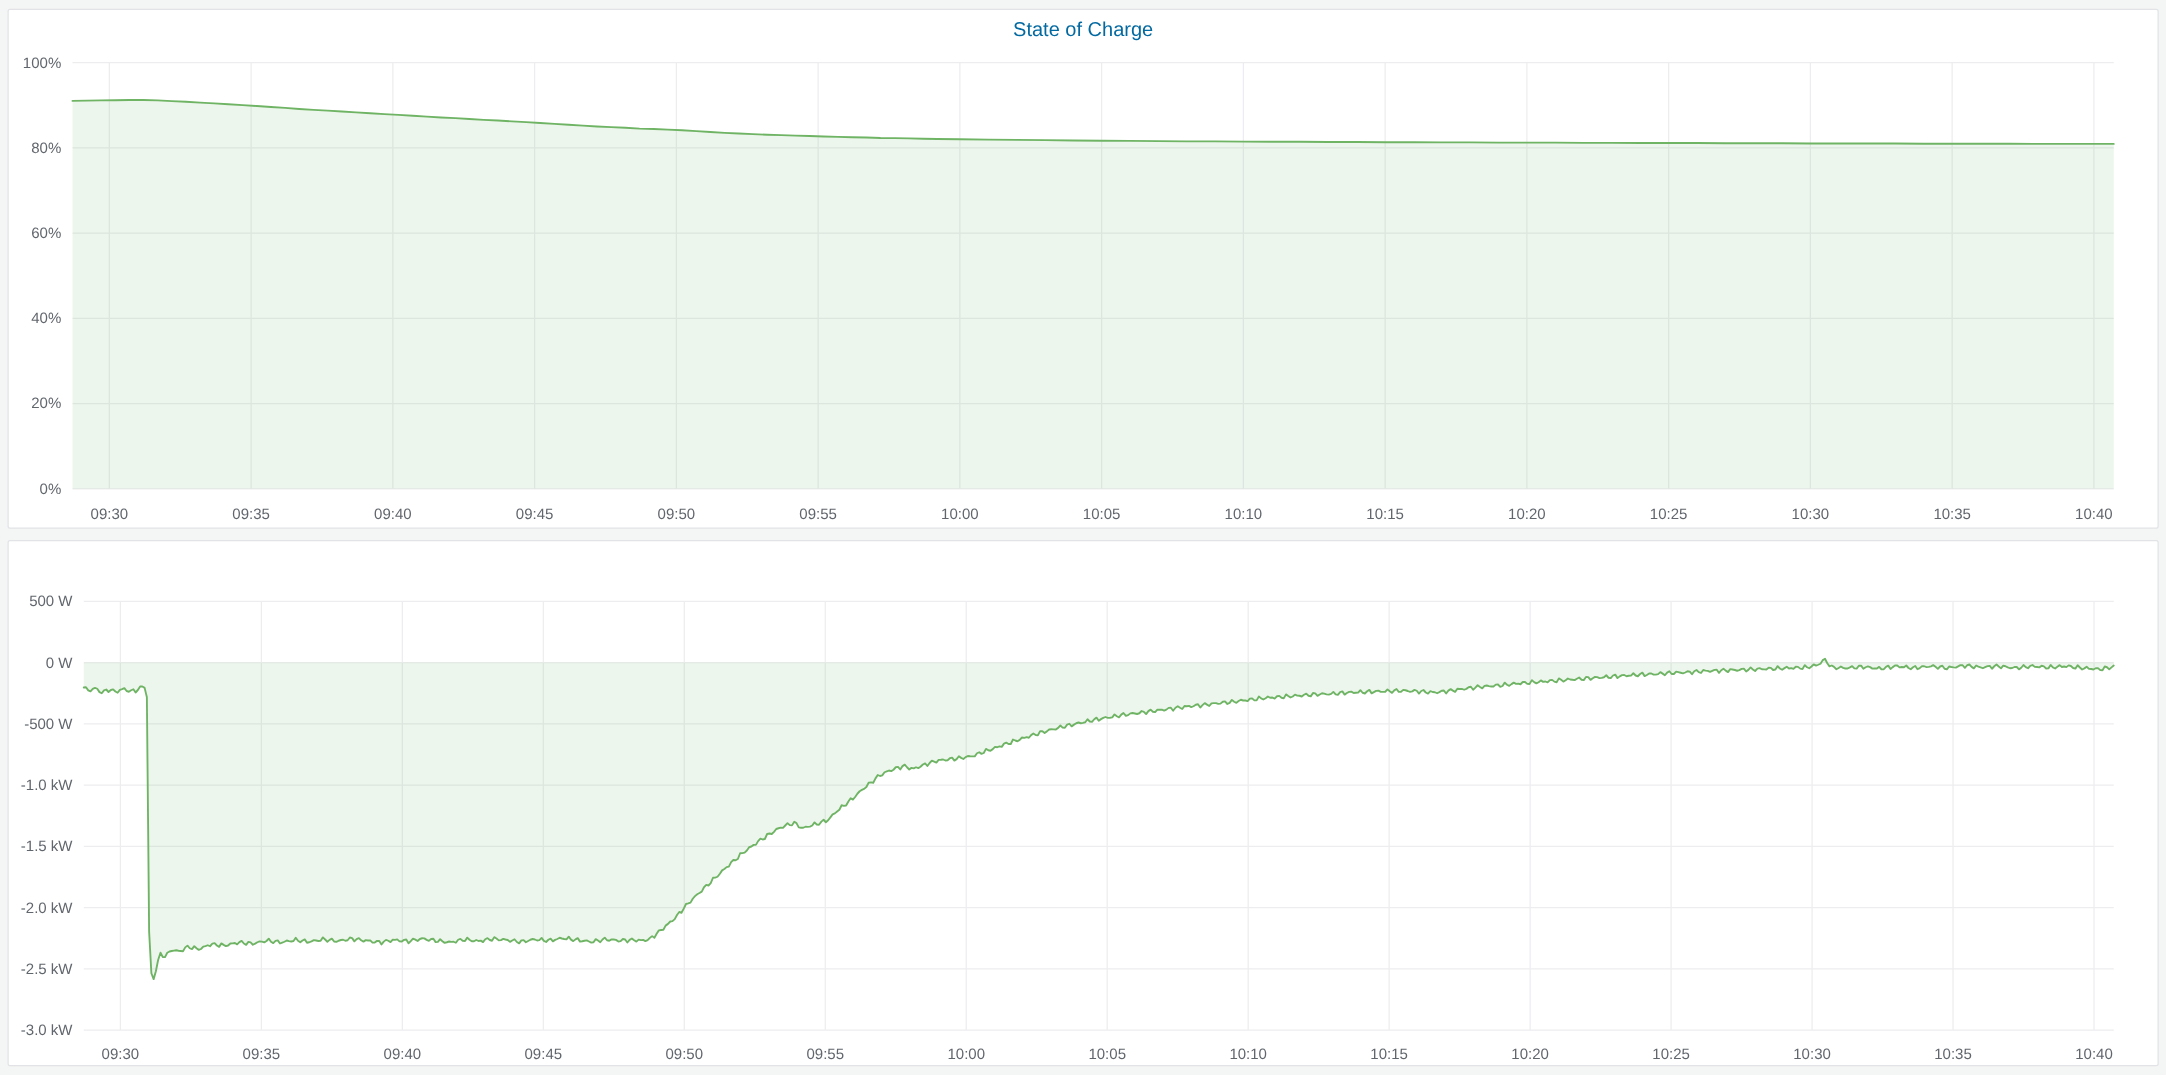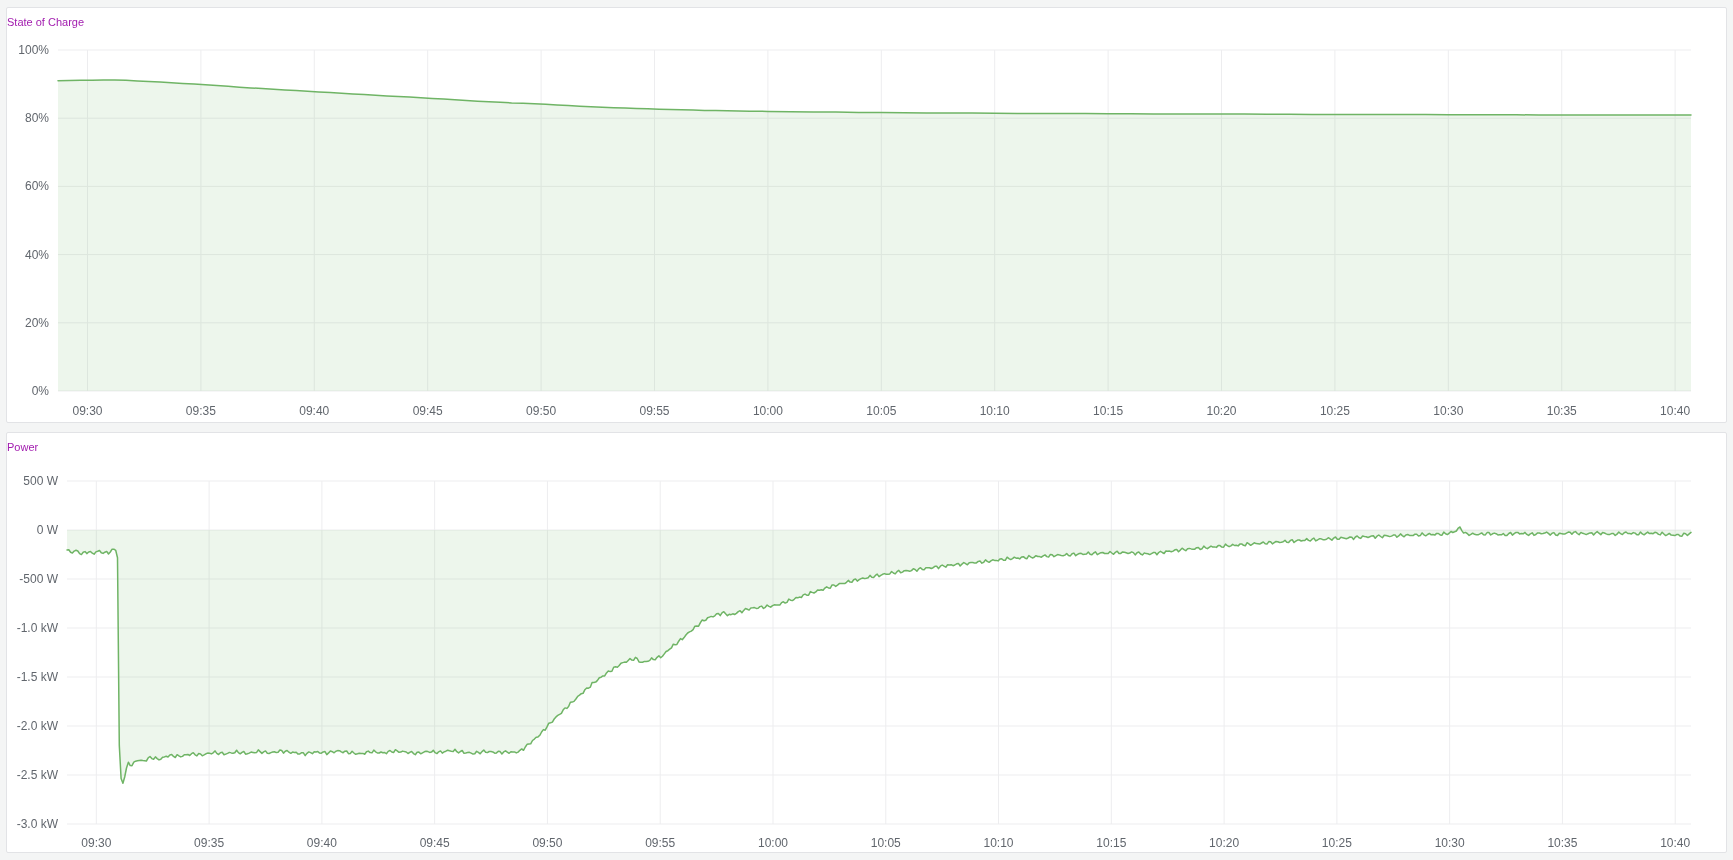--- a/index.html
+++ b/index.html
@@ -12,23 +12,23 @@
   .dashboard{position:relative;width:1733px;height:860px;}
   .panel{
     position:absolute;left:6px;width:1721px;
     background:#ffffff;
     border:1px solid #e2e3e6;
     border-radius:2px;
     box-sizing:border-box;
   }
   .panel-title{
     position:absolute;top:8px;left:0;right:0;
-    text-align:left;
-    font-size:11px;font-weight:500;
-    color:#a21caf;
+    text-align:center;
+    font-size:16px;font-weight:500;
+    color:#0369a1;
     cursor:pointer;
     user-select:none;
   }
   svg.plot{position:absolute;top:0;left:0;display:block;}
   svg.plot text{font-family:"Liberation Sans","DejaVu Sans",sans-serif;}
 </style>
 </head>
 <body>
 
 <div class="dashboard">
@@ -77,21 +77,20 @@
         <text x="1101.1097222222222" y="407" text-anchor="middle" font-size="12" fill="#61666d">10:15</text>
         <text x="1214.5124999999998" y="407" text-anchor="middle" font-size="12" fill="#61666d">10:20</text>
         <text x="1327.9152777777779" y="407" text-anchor="middle" font-size="12" fill="#61666d">10:25</text>
         <text x="1441.3180555555555" y="407" text-anchor="middle" font-size="12" fill="#61666d">10:30</text>
         <text x="1554.7208333333333" y="407" text-anchor="middle" font-size="12" fill="#61666d">10:35</text>
         <text x="1668.123611111111" y="407" text-anchor="middle" font-size="12" fill="#61666d">10:40</text>
       </svg>
   </div>
 
   <div class="panel" id="panel-1" style="top:432px;height:421px;">
-    <div class="panel-title">Power</div>
     <svg class="plot" id="plot-1" width="1719" height="419" viewBox="0 0 1719 419">
         <line x1="89.32222222222224" x2="89.32222222222224" y1="48" y2="391" stroke="#ededef" stroke-width="1"></line>
         <line x1="202.10000000000002" x2="202.10000000000002" y1="48" y2="391" stroke="#ededef" stroke-width="1"></line>
         <line x1="314.87777777777774" x2="314.87777777777774" y1="48" y2="391" stroke="#ededef" stroke-width="1"></line>
         <line x1="427.65555555555557" x2="427.65555555555557" y1="48" y2="391" stroke="#ededef" stroke-width="1"></line>
         <line x1="540.4333333333334" x2="540.4333333333334" y1="48" y2="391" stroke="#ededef" stroke-width="1"></line>
         <line x1="653.2111111111112" x2="653.2111111111112" y1="48" y2="391" stroke="#ededef" stroke-width="1"></line>
         <line x1="765.9888888888889" x2="765.9888888888889" y1="48" y2="391" stroke="#ededef" stroke-width="1"></line>
         <line x1="878.7666666666667" x2="878.7666666666667" y1="48" y2="391" stroke="#ededef" stroke-width="1"></line>
         <line x1="991.5444444444444" x2="991.5444444444444" y1="48" y2="391" stroke="#ededef" stroke-width="1"></line>

